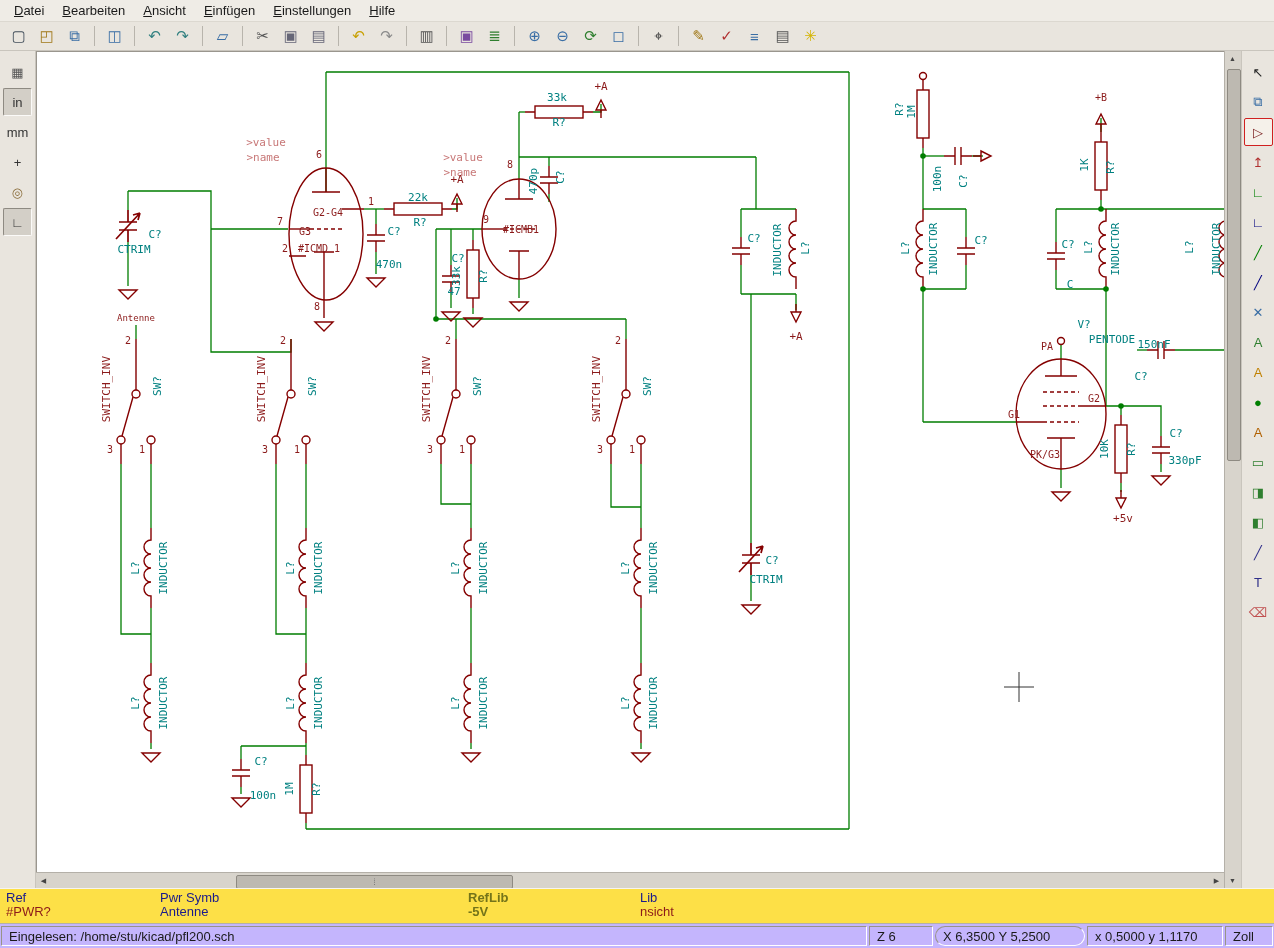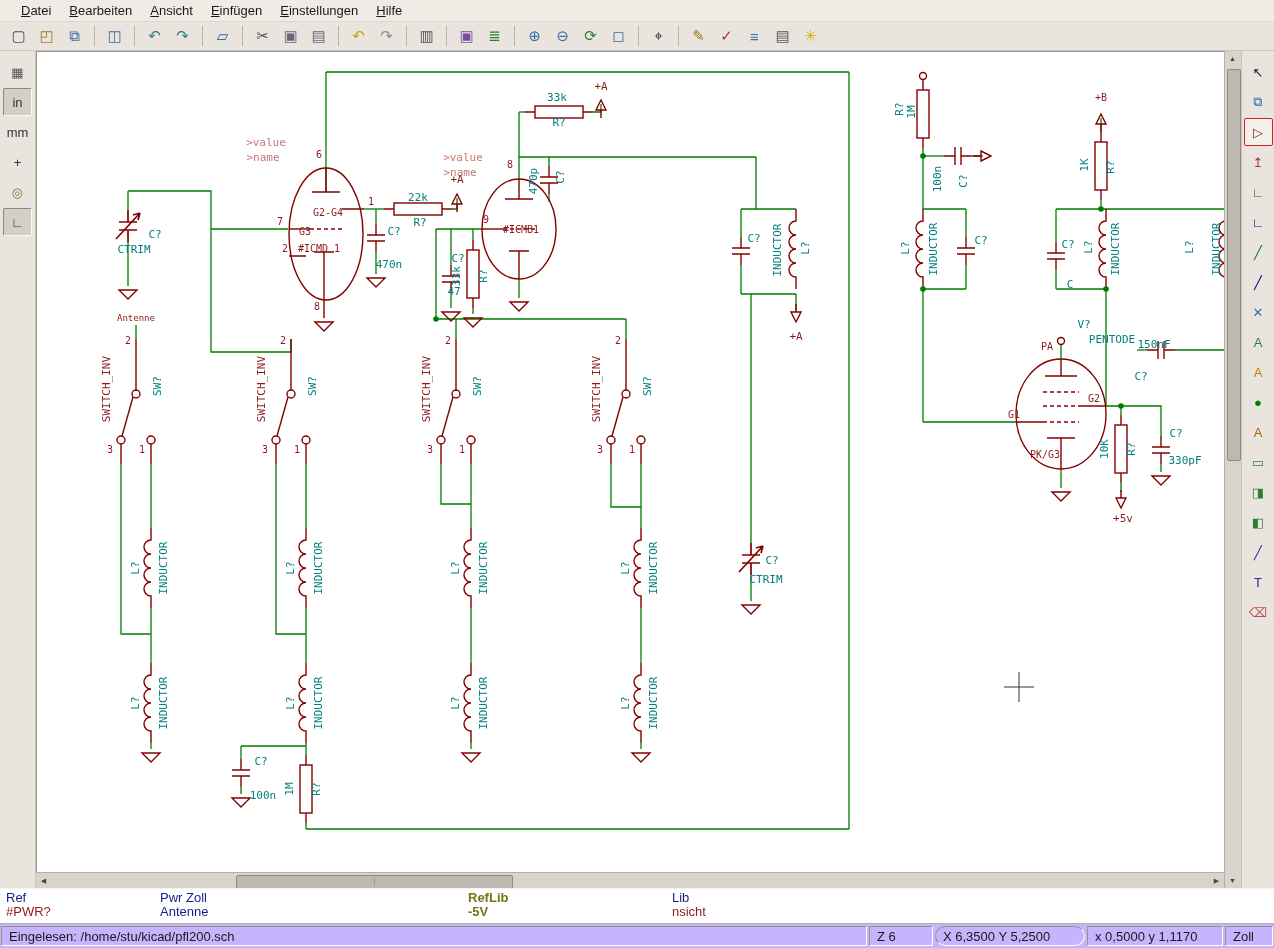--- a/index.html
+++ b/index.html
@@ -3,21 +3,21 @@
 <meta charset="utf-8">
 <style>
   html,body{margin:0;padding:0;}
   body{width:1274px;height:948px;overflow:hidden;background:#e9e5de;
        font-family:"Liberation Sans",sans-serif;font-size:13px;color:#1a1a1a;
        -webkit-font-smoothing:antialiased;}
   .app{width:1274px;height:948px;display:flex;flex-direction:column;}
 
   
   .menubar{height:24px;display:flex;align-items:center;background:#efece6;
-           border-bottom:1px solid #dcd8d0;padding-left:12px;box-sizing:border-box;text-align:right;}
+           border-bottom:1px solid #dcd8d0;padding-left:5px;box-sizing:border-box;text-align:right;}
   .menu-item{padding:3px 9px;cursor:default;}
   .menu-item u{text-decoration:underline;}
 
   
   .toolbar{height:32px;display:flex;align-items:center;background:#e9e5de;
            border-bottom:1px solid #c9c5bd;padding-left:5px;box-sizing:border-box;gap:1px;}
   .tb-btn{width:25px;height:25px;display:flex;align-items:center;justify-content:center;
           font-size:15px;border:1px solid transparent;border-radius:2px;cursor:default;}
   .tb-sep{width:1px;height:20px;background:#b8b4ac;margin:0 5px;}
 
@@ -58,21 +58,21 @@
   .scroll-arrow{width:15px;height:15px;display:flex;align-items:center;justify-content:center;
                 font-size:7px;color:#444;}
   .vscroll .scroll-arrow{position:absolute;left:0;}
   .hthumb{position:absolute;left:200px;width:275px;height:12px;top:2px;background:#bdb9b1;
           border:1px solid #8e8a82;border-radius:2px;display:flex;align-items:center;
           justify-content:center;font-size:9px;color:#777;}
   .vthumb{position:absolute;left:2px;width:12px;top:18px;height:390px;background:#bdb9b1;
           border:1px solid #8e8a82;border-radius:2px;}
 
   
-  .status1{height:38px;background:#ffffff;border-top:1px solid #f6f4f0;position:relative;
+  .status1{height:38px;background:#fde047;border-top:1px solid #f6f4f0;position:relative;
            font-size:13px;line-height:13px;}
   .s1field{position:absolute;top:1px;}
   .s1field div{height:14px;display:flex;align-items:center;}
   .status2{height:26px;background:#c4b5fd;border-top:1px solid #b4b0a8;display:flex;
            align-items:stretch;font-size:13px;}
   .s2cell{border:1px solid;border-color:#989488 #ffffff #ffffff #989488;margin:2px 1px;
           padding:0 7px;display:flex;align-items:center;white-space:nowrap;box-sizing:border-box;}
   .s2msg{flex:1;}
 </style>
 </head>
@@ -610,28 +610,28 @@
         </div>
       </div>
   </div>
 
   <div class="status1">
       <div class="s1field" style="left: 6px;">
         <div style="color: rgb(26, 26, 140);">Ref</div>
         <div style="color: rgb(140, 26, 26);">#PWR?</div>
       </div>
       <div class="s1field" style="left: 160px;">
-        <div style="color: rgb(26, 26, 140);">Pwr Zoll</div>
+        <div style="color: rgb(26, 26, 140);">Pwr Symb</div>
         <div style="color: rgb(26, 26, 140);">Antenne</div>
       </div>
       <div class="s1field" style="left: 468px; font-weight: bold;">
         <div style="color: rgb(116, 116, 26);">RefLib</div>
         <div style="color: rgb(116, 116, 26);">-5V</div>
       </div>
-      <div class="s1field" style="left: 672px;">
+      <div class="s1field" style="left: 640px;">
         <div style="color: rgb(26, 26, 140);">Lib</div>
         <div style="color: rgb(140, 26, 26);">nsicht</div>
       </div>
     </div>
 
   <div class="status2">
     <div class="s2cell s2msg">Eingelesen: /home/stu/kicad/pfl200.sch</div>
   <div class="s2cell" style="width: 64px;">Z 6</div>
       <div class="s2cell" style="width: 150px; border-radius: 10px;">X 6,3500  Y 5,2500</div>
       <div class="s2cell" style="width: 136px;">x 0,5000  y 1,1170</div>

